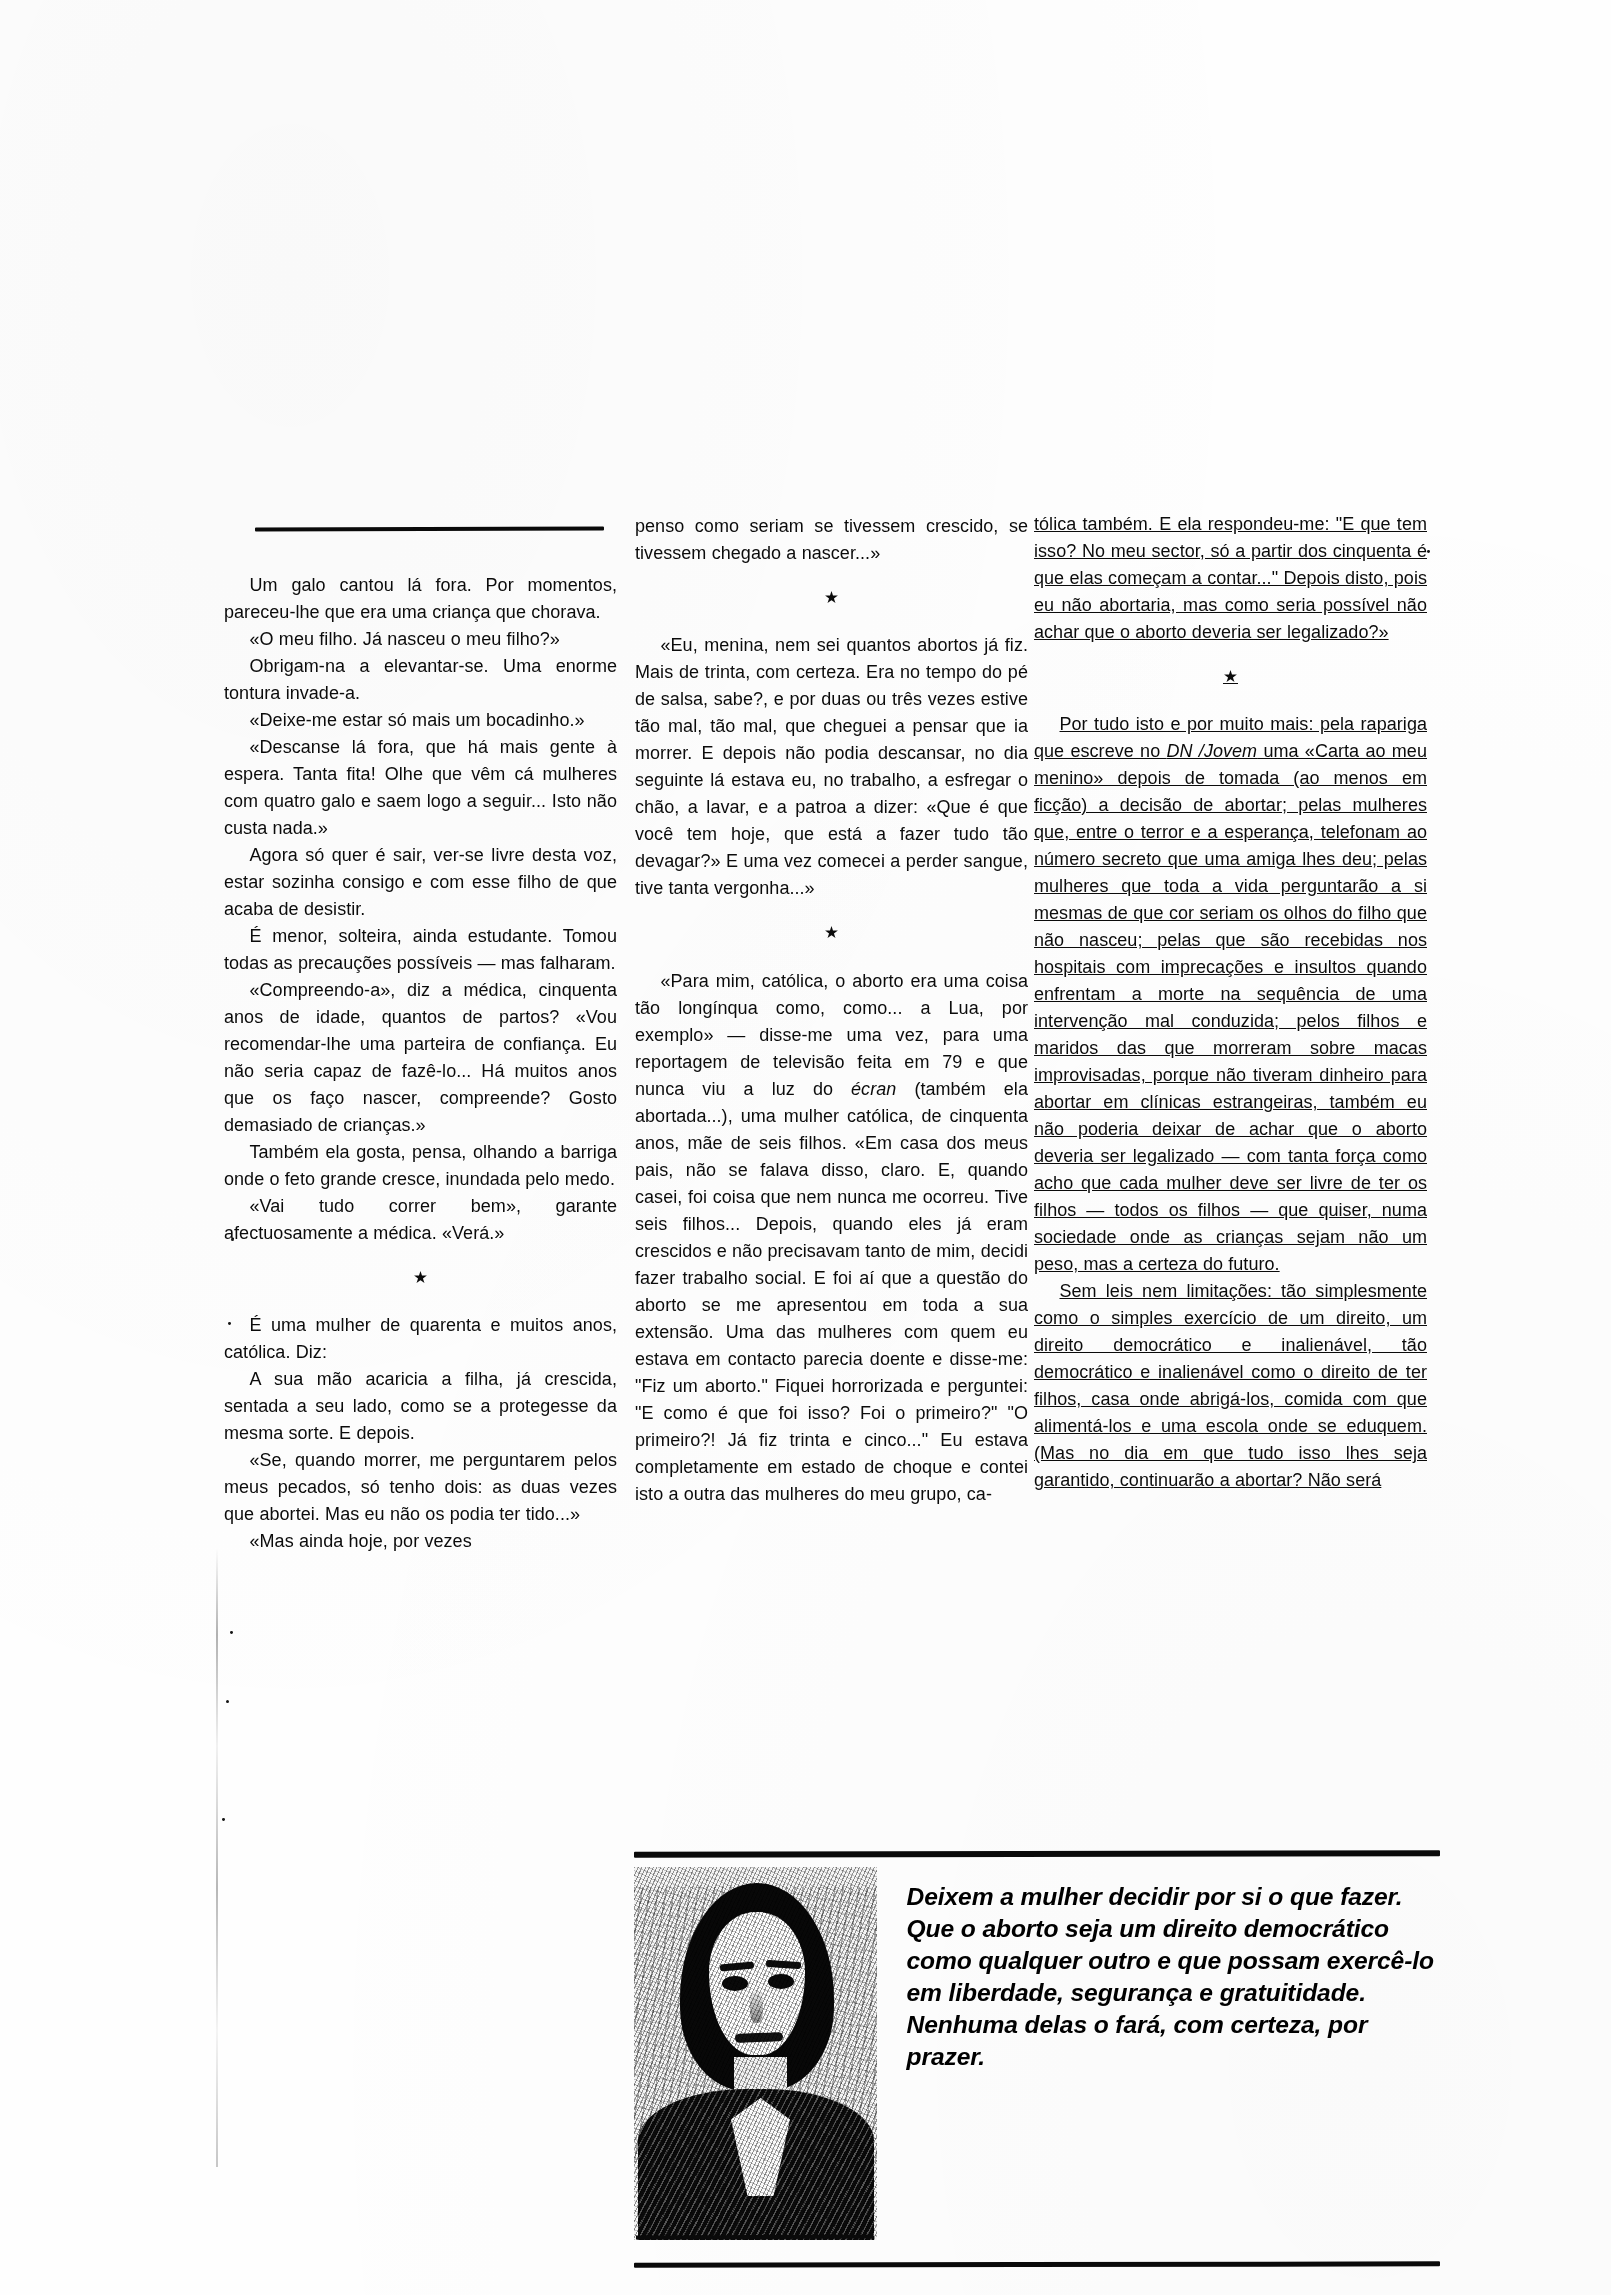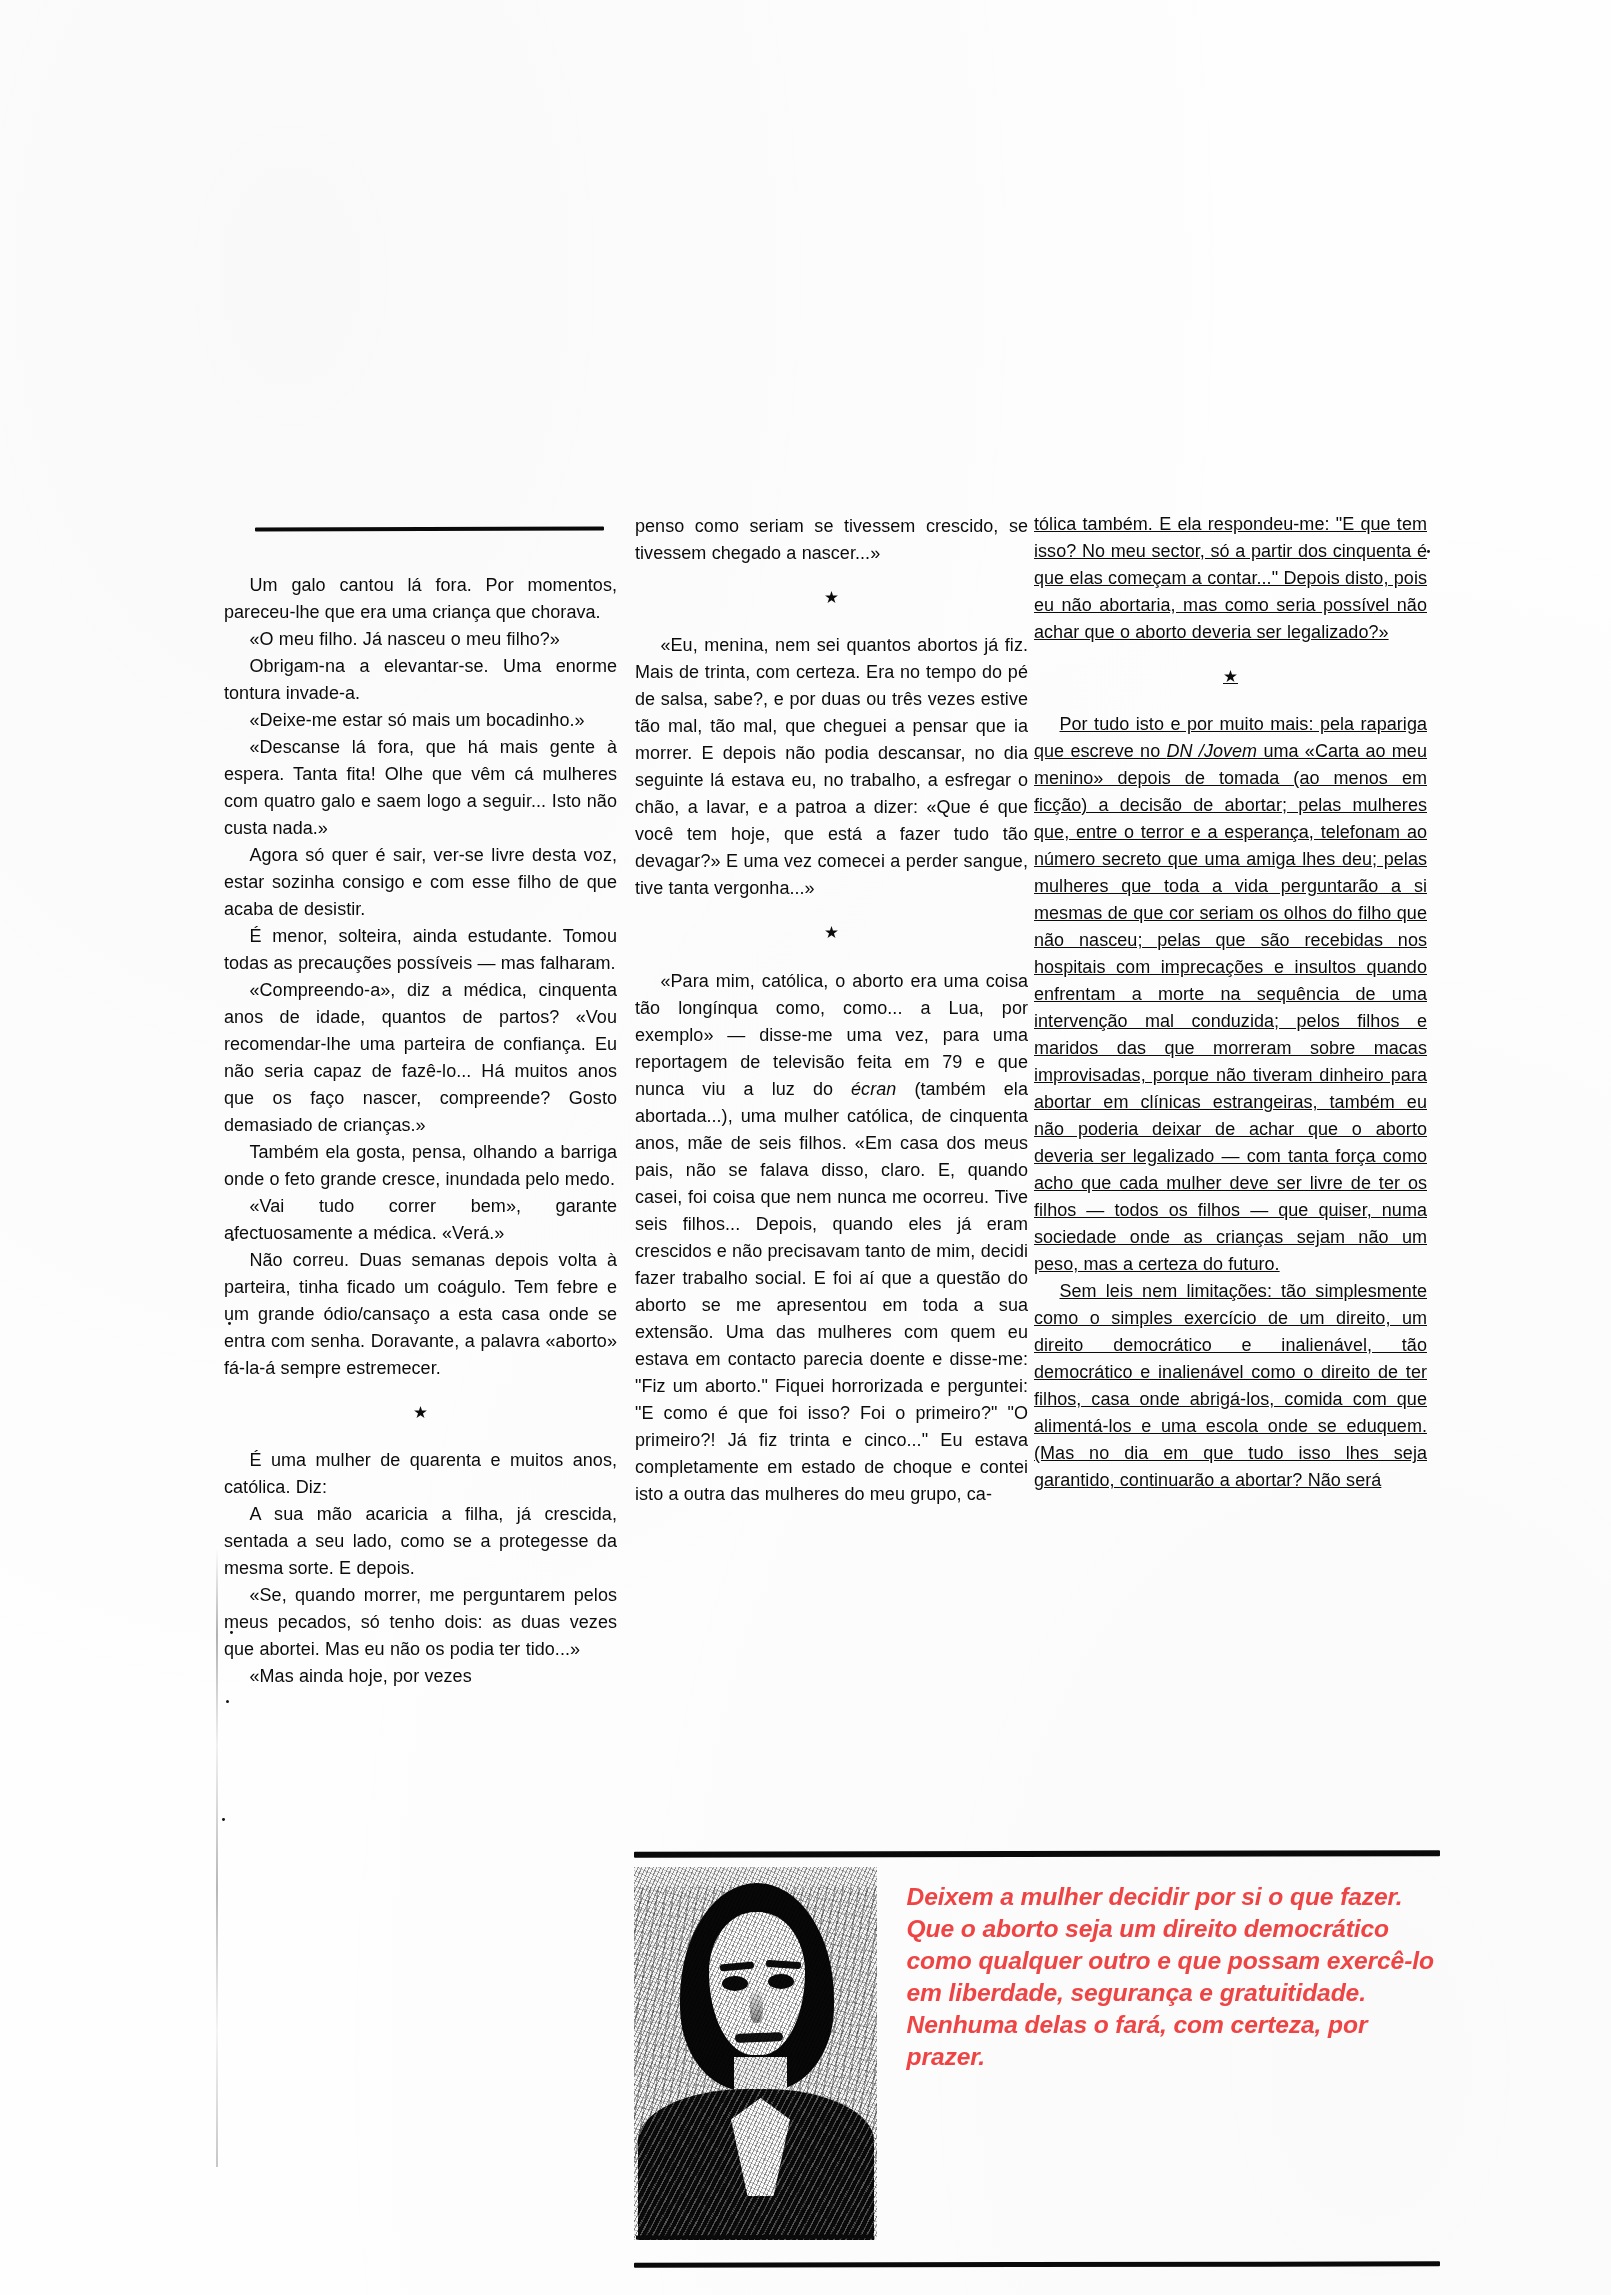--- a/index.html
+++ b/index.html
@@ -206,21 +206,21 @@
   
   #pullquote {
     flex: 1 1 auto;
     margin-left: 29.5px;
     padding-top: 13.8px;
     font-style: italic;
     font-weight: 700;
     font-size: 24.6px;
     line-height: 32px;
     letter-spacing: -0.1px;
-    color: #ef4444;
+    color: #000000;
     text-align: left;
   }
 
   
   .speck { position: absolute; background: #151515; border-radius: 50%; }
 </style>
 </head>
 <body>
 
 <div class="page">
@@ -242,21 +242,20 @@
     <p>Um galo cantou lá fora. Por momentos, pareceu-lhe que era uma criança que chorava.</p>
     <p>«O meu filho. Já nasceu o meu filho?»</p>
     <p>Obrigam-na a elevantar-se. Uma enorme tontura invade-a.</p>
     <p>«Deixe-me estar só mais um bocadinho.»</p>
     <p>«Descanse lá fora, que há mais gente à espera. Tanta fita! Olhe que vêm cá mulheres com quatro galo e saem logo a seguir... Isto não custa nada.»</p>
     <p>Agora só quer é sair, ver-se livre desta voz, estar sozinha consigo e com esse filho de que acaba de desistir.</p>
     <p>É menor, solteira, ainda estudante. Tomou todas as precauções possíveis — mas falharam.</p>
     <p>«Compreendo-a», diz a médica, cinquenta anos de idade, quantos de partos? «Vou recomendar-lhe uma parteira de confiança. Eu não seria capaz de fazê-lo... Há muitos anos que os faço nascer, compreende? Gosto demasiado de crianças.»</p>
     <p>Também ela gosta, pensa, olhando a barriga onde o feto grande cresce, inundada pelo medo.</p>
     <p>«Vai tudo correr bem», garante afectuosamente a médica. «Verá.»</p>
-    <p>Não correu. Duas semanas depois volta à parteira, tinha ficado um coágulo. Tem febre e um grande ódio/cansaço a esta casa onde se entra com senha. Doravante, a palavra «aborto» fá-la-á sempre estremecer.</p>
     <span class="star">★</span>
     <p>É uma mulher de quarenta e muitos anos, católica. Diz:</p>
     <p>A sua mão acaricia a filha, já crescida, sentada a seu lado, como se a protegesse da mesma sorte. E depois.</p>
     <p>«Se, quando morrer, me perguntarem pelos meus pecados, só tenho dois: as duas vezes que abortei. Mas eu não os podia ter tido...»</p>
     <p>«Mas ainda hoje, por vezes</p>
   </div>
 
   <div class="col" id="col2">
     <p class="cont">penso como seriam se tivessem crescido, se tivessem chegado a nascer...»</p>
     <span class="star">★</span>

